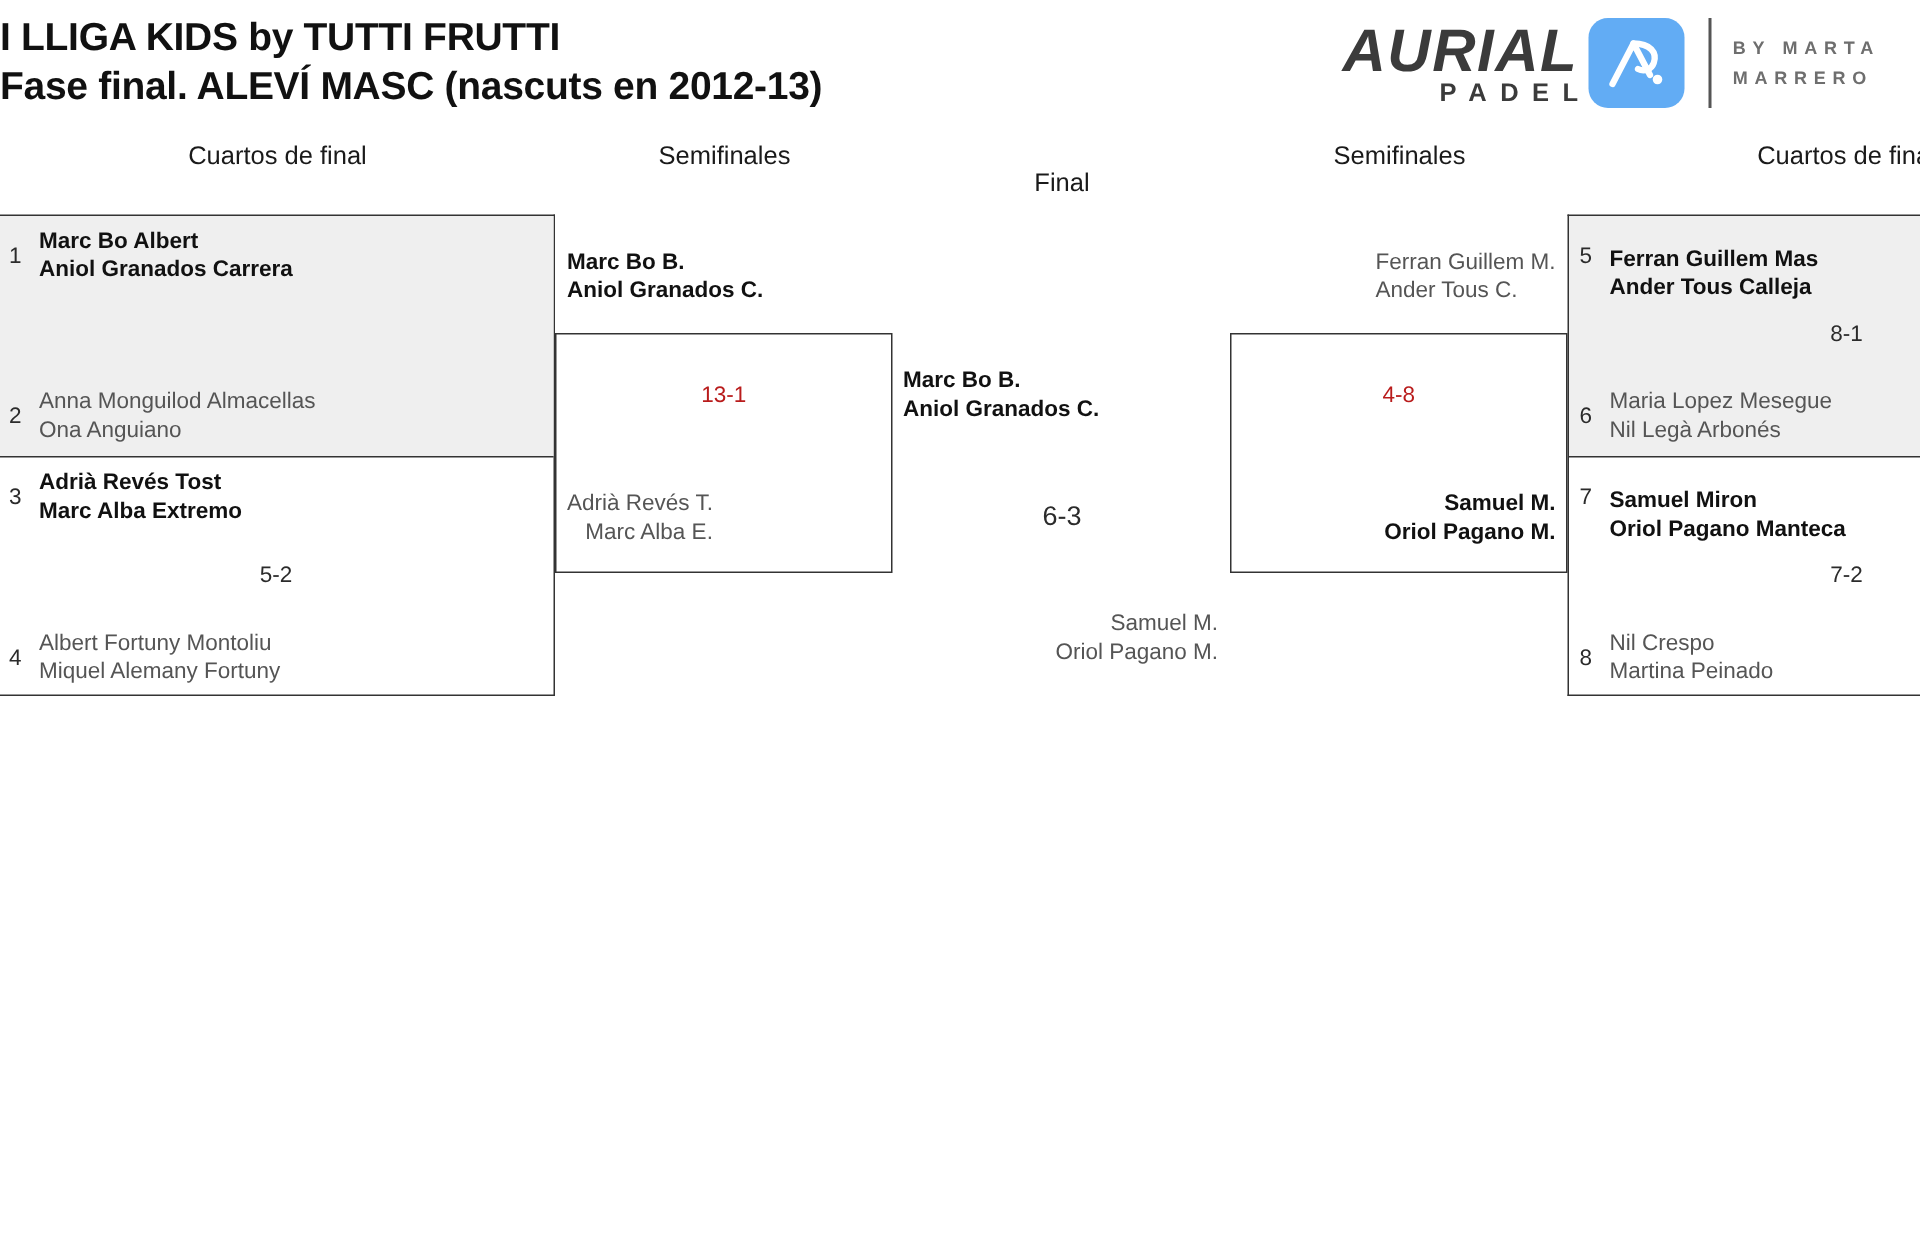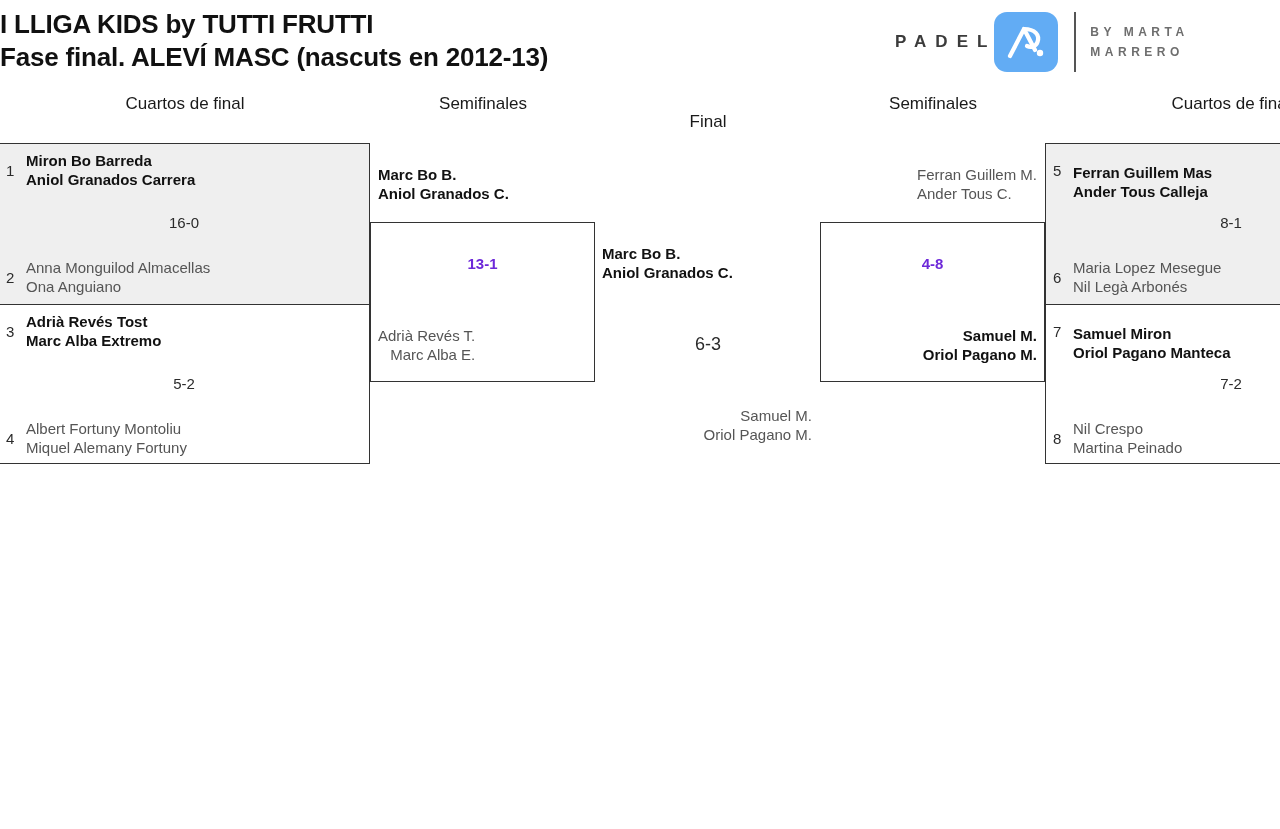--- a/index.html
+++ b/index.html
@@ -186,24 +186,23 @@
     position: absolute;
     font-size: 15px;
     line-height: 19px;
     white-space: nowrap;
   }
   .sf-team .ln { display: block; }
   .sf-score {
     position: absolute;
     font-size: 15px;
     line-height: 18px;
-    color: #6d28d9;
+    color: #b91c1c;
     white-space: nowrap;
     text-align: center;
-    font-weight: bold;
   }
 
   #sf-box-left .sf-team-top { left: 7px; top: -58px; text-align: left; }
   #sf-box-left .sf-team-bot { left: 7px; top: 103px; text-align: right; }
   #sf-box-left .sf-score    { left: 0; width: 223px; top: 32px; }
 
   #sf-box-right .sf-team-top { right: 7px; top: -58px; text-align: left; }
   #sf-box-right .sf-team-bot { right: 7px; top: 103px; text-align: right; }
   #sf-box-right .sf-score    { left: 0; width: 223px; top: 32px; }
 
@@ -241,20 +240,21 @@
 </head>
 <body>
 
 <div id="page-title">
   <div class="title-line">I LLIGA KIDS by TUTTI FRUTTI</div>
   <div class="title-line">Fase final. ALEVÍ MASC (nascuts en 2012-13)</div>
 </div>
 
 <div id="brand-logo">
   <div class="logo-wordmark">
+    <span class="logo-aurial">AURIAL</span>
     <span class="logo-padel">PADEL</span>
   </div>
   <div class="logo-badge">
     <svg width="44" height="40" viewBox="0 0 44 40" aria-hidden="true">
       <path d="M6 34 L20 7 L31 28" fill="none" stroke="#ffffff" stroke-width="4.2" stroke-linecap="round" stroke-linejoin="round"></path>
       <path d="M20 7 C31 7, 36 13, 33.5 20 C32 24.5, 27 26, 23 24" fill="none" stroke="#ffffff" stroke-width="4.2" stroke-linecap="round"></path>
       <circle cx="36" cy="31" r="3.2" fill="#ffffff"></circle>
     </svg>
   </div>
   <div class="logo-divider"></div>
@@ -268,24 +268,23 @@
 <div class="round-header" style="left:383px;width:200px;">Semifinales</div>
 <div class="round-header" style="left:608px;width:200px;margin-top:18px;">Final</div>
 <div class="round-header" style="left:833px;width:200px;">Semifinales</div>
 <div class="round-header" style="left:1131px;width:200px;">Cuartos de final</div>
 
 <div class="qf-block" id="qf-block-left">
 
   <div class="qf-match shaded">
     <span class="seed seed-top">1</span>
     <span class="team team-top winner">
-      <span class="ln">Miron Bo Barreda</span>
+      <span class="ln">Marc Bo Albert</span>
       <span class="ln">Aniol Granados Carrera</span>
     </span>
-    <span class="score">16-0</span>
     <span class="seed seed-bot">2</span>
     <span class="team team-bot loser">
       <span class="ln">Anna Monguilod Almacellas</span>
       <span class="ln">Ona Anguiano</span>
     </span>
   </div>
 
   <div class="qf-match divider-top">
     <span class="seed seed-top">3</span>
     <span class="team team-top winner">

